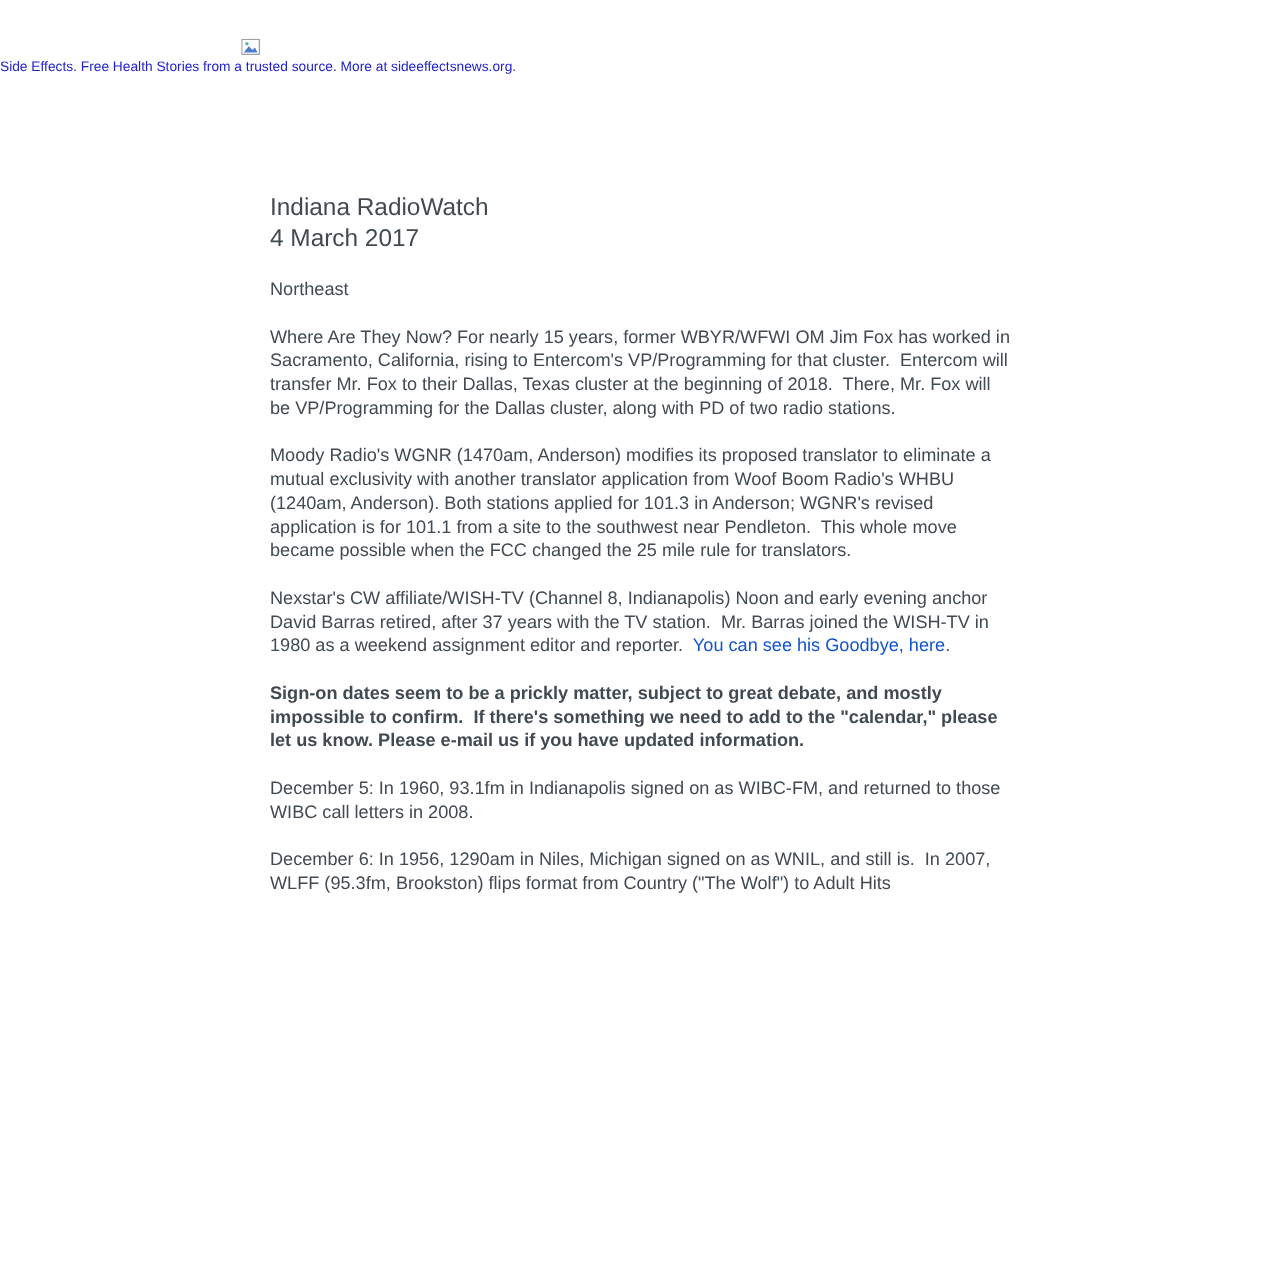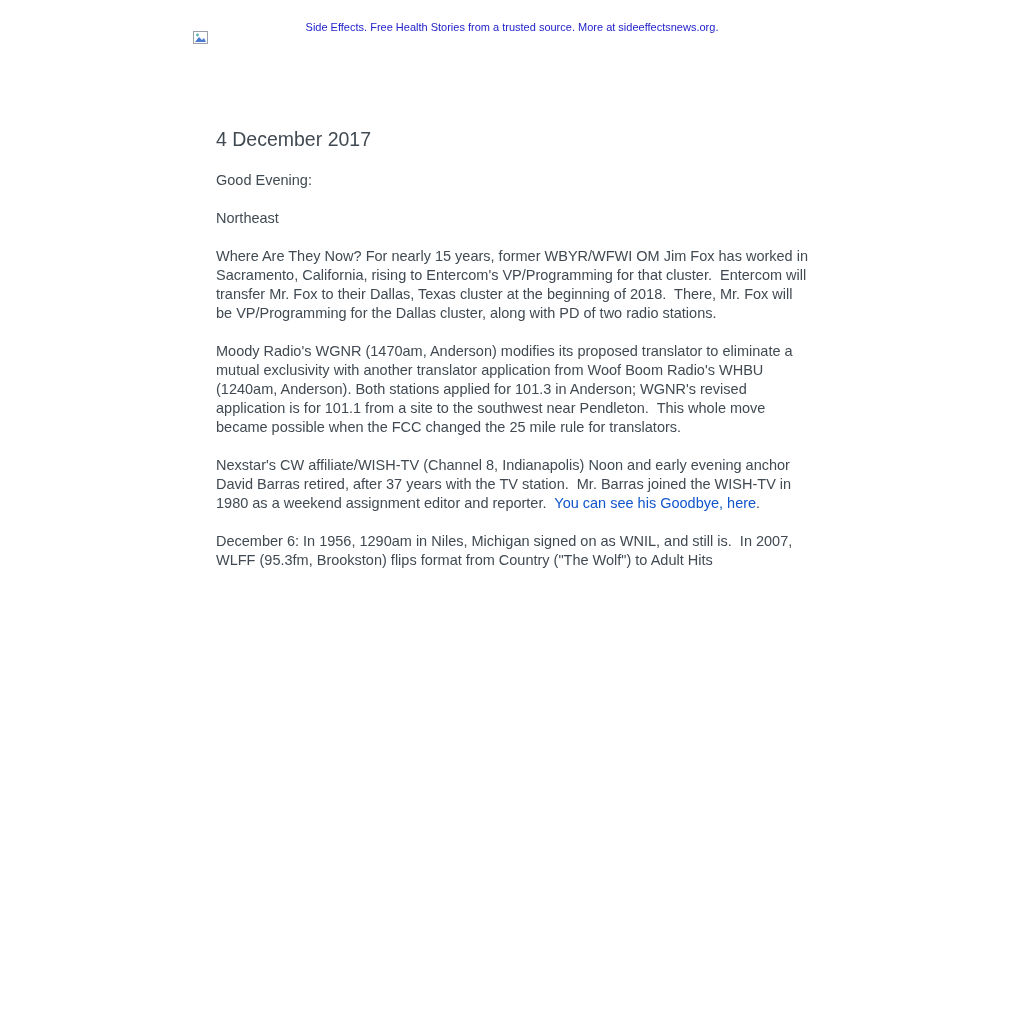--- a/index.html
+++ b/index.html
@@ -7,23 +7,23 @@
     padding: 0;
     background: #ffffff;
     width: 1024px;
     height: 1024px;
     overflow: hidden;
     font-family: "Liberation Sans", "DejaVu Sans", sans-serif;
     color: #414a52;
   }
   .banner {
     position: relative;
-    padding-top: 21px;
+    padding-top: 48px;
     height: 22px;
-    text-align: center;
+    text-align: left;
     font-size: 11px;
   }
   .banner-link {
     color: #2222cc;
     text-decoration: none;
     cursor: pointer;
   }
   .broken-img {
     position: absolute;
     left: 193px;
@@ -71,28 +71,30 @@
       <circle cx="4.5" cy="4" r="1.4" fill="#5fb3b3"></circle>
       <polygon points="2,11 6,6 9,9 11,7 13,11" fill="#4a7bd0"></polygon>
     </svg>
   </span>
   <a class="banner-link">Side Effects. Free Health Stories from a trusted source. More at sideeffectsnews.org.</a>
 </div>
 
 <div class="content">
 
   <div class="title-block">
-    <div>4 December 2017</div>
+    <div>Indiana RadioWatch</div>
+    <div>4 March 2017</div>
   </div>
 
-  <p>Good Evening:</p>
 
   <p class="section-heading">Northeast</p>
   <p>Where Are They Now? For nearly 15 years, former WBYR/WFWI OM Jim Fox has worked in Sacramento, California, rising to Entercom's VP/Programming for that cluster.  Entercom will transfer Mr. Fox to their Dallas, Texas cluster at the beginning of 2018.  There, Mr. Fox will be VP/Programming for the Dallas cluster, along with PD of two radio stations.</p>
 
   <p>Moody Radio's WGNR (1470am, Anderson) modifies its proposed translator to eliminate a mutual exclusivity with another translator application from Woof Boom Radio's WHBU (1240am, Anderson). Both stations applied for 101.3 in Anderson; WGNR's revised application is for 101.1 from a site to the southwest near Pendleton.  This whole move became possible when the FCC changed the 25 mile rule for translators.</p>
 
   <p><span>Nexstar's CW affiliate/WISH-TV (Channel 8, Indianapolis) Noon and early evening anchor David Barras retired, after 37 years with the TV station.  Mr. Barras joined the WISH-TV in 1980 as a weekend assignment editor and reporter.  </span><a class="body-link">You can see his Goodbye, here</a><span>.</span></p>
 
+  <p class="bold-para">Sign-on dates seem to be a prickly matter, subject to great debate, and mostly impossible to confirm.  If there's something we need to add to the "calendar," please let us know. Please e-mail us if you have updated information.</p>
 
+  <p>December 5: In 1960, 93.1fm in Indianapolis signed on as WIBC-FM, and returned to those WIBC call letters in 2008.</p>
   <p>December 6: In 1956, 1290am in Niles, Michigan signed on as WNIL, and still is.  In 2007, WLFF (95.3fm, Brookston) flips format from Country ("The Wolf") to Adult Hits</p>
 
 </div>
 
 </body></html>

